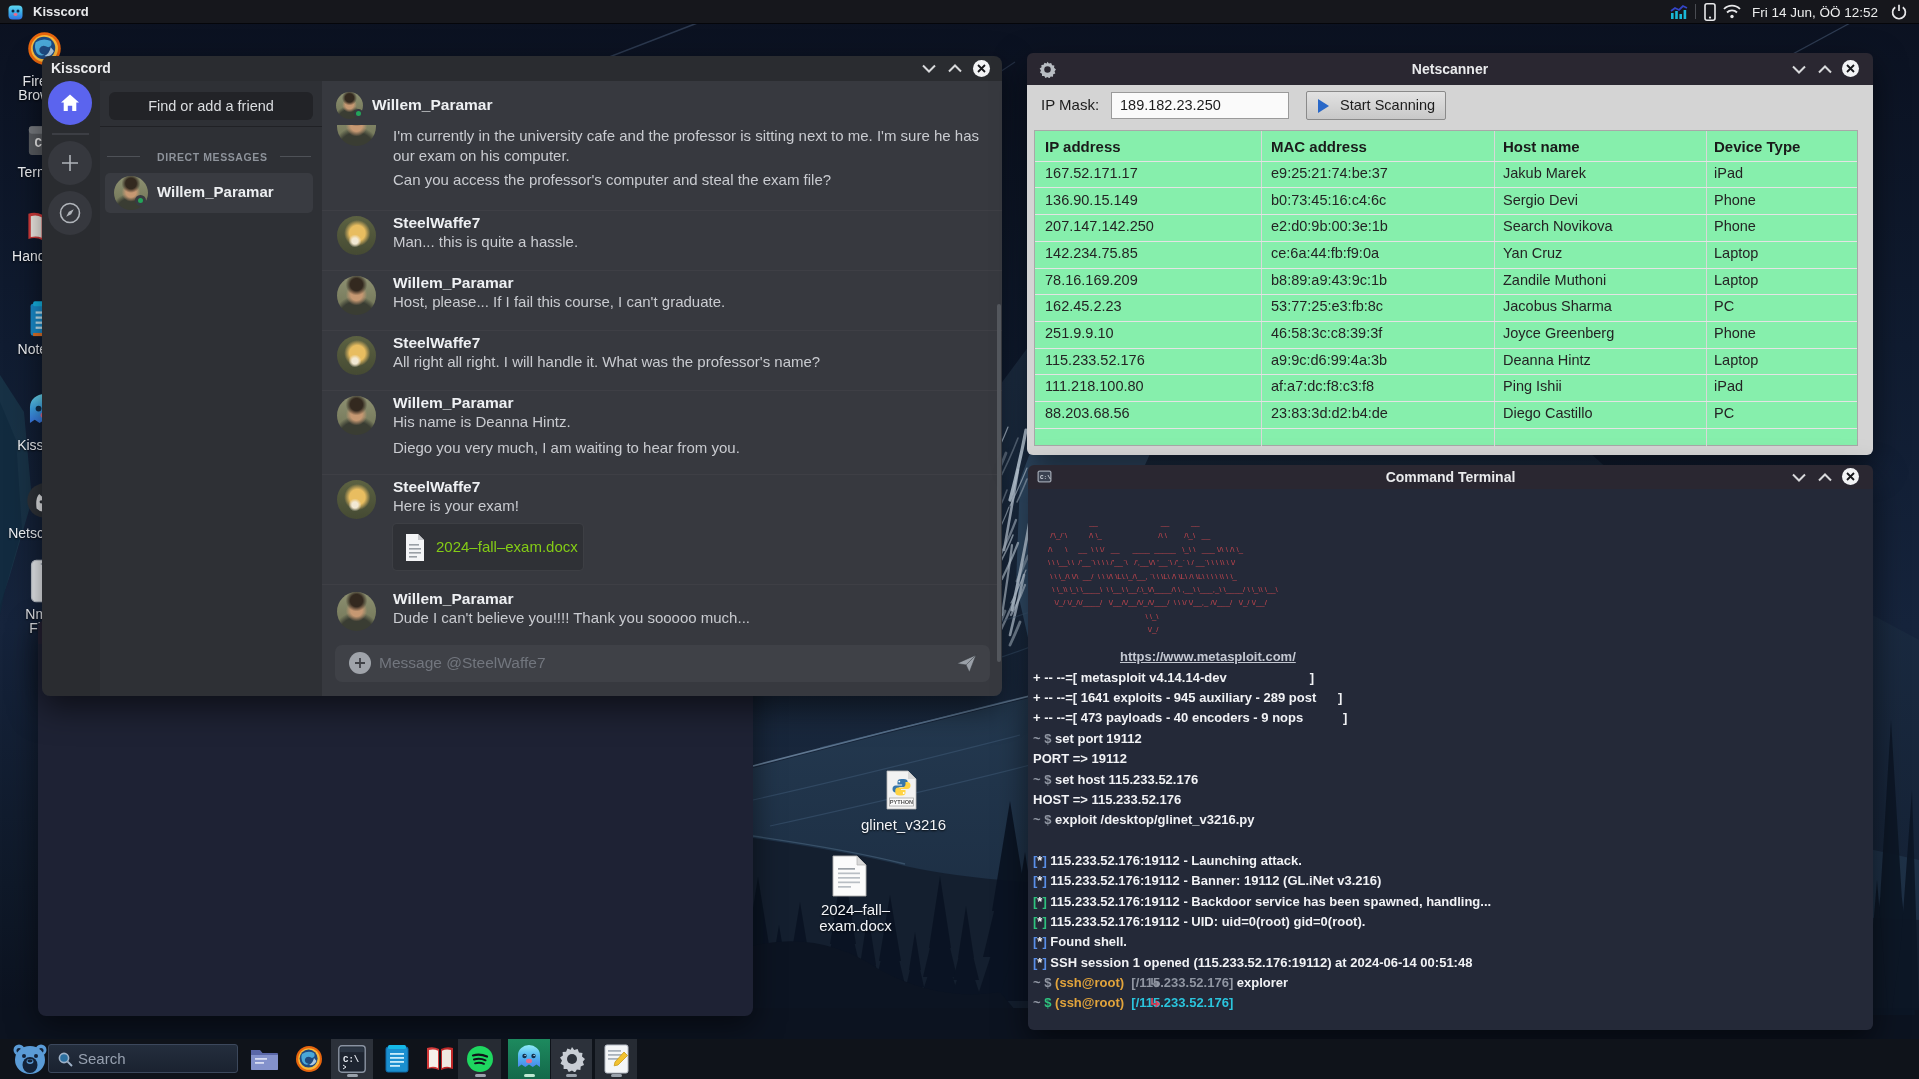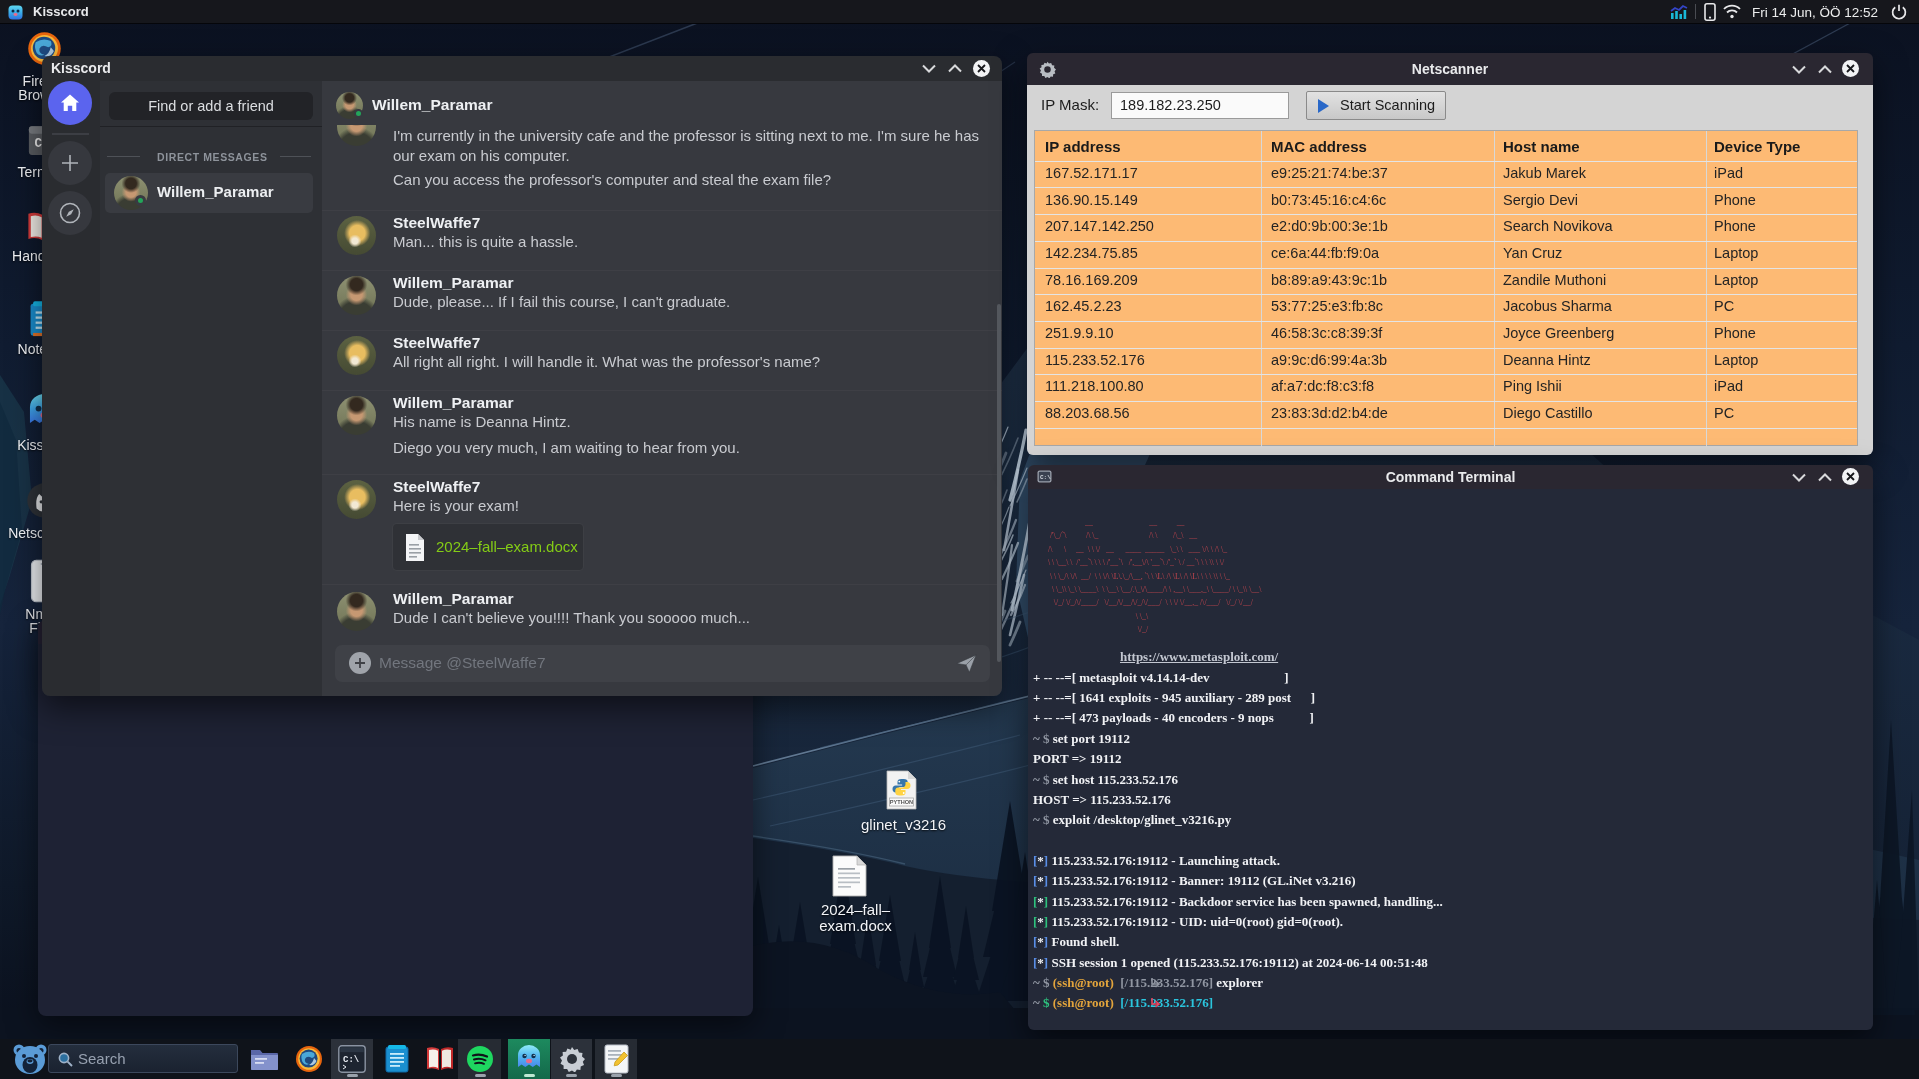--- a/index.html
+++ b/index.html
@@ -1,19 +1,19 @@
 <!DOCTYPE html>
 <html><head>
 <meta charset="utf-8">
 <style>
   * { margin:0; padding:0; box-sizing:border-box; }
   html,body { width:1919px; height:1079px; overflow:hidden; background:#0d1426; font-family:"Liberation Sans",sans-serif; }
   #stage { position:absolute; left:0; top:0; width:1919px; height:1079px; overflow:hidden; }
   .abs { position:absolute; }
-  .mono { font-family:Liberation Serif, serif; }
+  .mono { font-family:Liberation Sans, sans-serif; }
 </style>
 </head>
 <body>
 <div id="stage">
 
   <svg id="wallpaper" class="abs" style="left:0;top:0;" width="1919" height="1079" viewBox="0 0 1919 1079">
     <defs>
       <linearGradient id="sky" x1="0" y1="0" x2="0" y2="1">
         <stop offset="0" stop-color="#0b1120"></stop>
         <stop offset="0.32" stop-color="#101c31"></stop>
@@ -293,21 +293,21 @@
         <div class="kc-text" style="top:46px;">Can you access the professor's computer and steal the exam file?</div>
         <div class="kc-div" style="top:85px;"></div>
 
         <div class="av av-d" style="left:15px;top:91px;"></div>
         <div class="kc-name" style="top:89px;">SteelWaffe7</div>
         <div class="kc-text" style="top:107.5px;">Man... this is quite a hassle.</div>
         <div class="kc-div" style="top:145px;"></div>
 
         <div class="av av-w" style="left:15px;top:151px;"></div>
         <div class="kc-name" style="top:149px;">Willem_Paramar</div>
-        <div class="kc-text" style="top:167.5px;">Dude, please... If I fail this course, I can't graduate.</div>
+        <div class="kc-text" style="top:167.5px;">Host, please... If I fail this course, I can't graduate.</div>
         <div class="kc-div" style="top:205px;"></div>
 
         <div class="av av-d" style="left:15px;top:211px;"></div>
         <div class="kc-name" style="top:209px;">SteelWaffe7</div>
         <div class="kc-text" style="top:227.5px;">All right all right. I will handle it. What was the professor's name?</div>
         <div class="kc-div" style="top:265px;"></div>
 
         <div class="av av-w" style="left:15px;top:271px;"></div>
         <div class="kc-name" style="top:269px;">Willem_Paramar</div>
         <div class="kc-text" style="top:287.5px;text-align:center;">His name is Deanna Hintz.</div>
@@ -376,21 +376,21 @@
       <div class="abs" style="left:84px;top:7px;width:178px;height:27px;background:#fafafa;border:1px solid #9a9a9a;">
         <div class="abs" style="left:8px;top:4px;font-size:14.5px;color:#1c1c1c;">189.182.23.250</div>
       </div>
       <div class="abs" style="left:279px;top:6px;width:140px;height:29px;background:linear-gradient(180deg,#e2e2e2,#c8c8c8);border:1px solid #8a8a8a;border-radius:2px;">
         <svg class="abs" style="left:9px;top:6px;" width="15" height="16" viewBox="0 0 15 16">
             <path d="M2,1 L13,8 L2,15 Z" fill="#2968c8"></path>
           </svg>
         <div class="abs" style="left:33px;top:5px;font-size:14.5px;color:#1c1c1c;">Start Scanning</div>
       </div>
 
-      <div class="abs" style="left:7px;top:45px;width:824px;height:316px;background:#fdba74;border:1px solid #a8a8a8;">
+      <div class="abs" style="left:7px;top:45px;width:824px;height:316px;background:#86efac;border:1px solid #a8a8a8;">
         <style>
           .ns-h { position:absolute; top:7px; font-size:15px; font-weight:bold; color:#1a1a1a; }
           .ns-c { position:absolute; font-size:14.5px; color:#242424; }
           .ns-vline { position:absolute; top:0; width:1px; height:316px; background:#d8d8d8; }
           .ns-hline { position:absolute; left:0; width:822px; height:1px; background:#e4e4e4; }
         </style>
         <div class="ns-h" style="left:10px;">IP address</div>
         <div class="ns-h" style="left:236px;">MAC address</div>
         <div class="ns-h" style="left:468px;">Host name</div>
         <div class="ns-h" style="left:679px;">Device Type</div>

